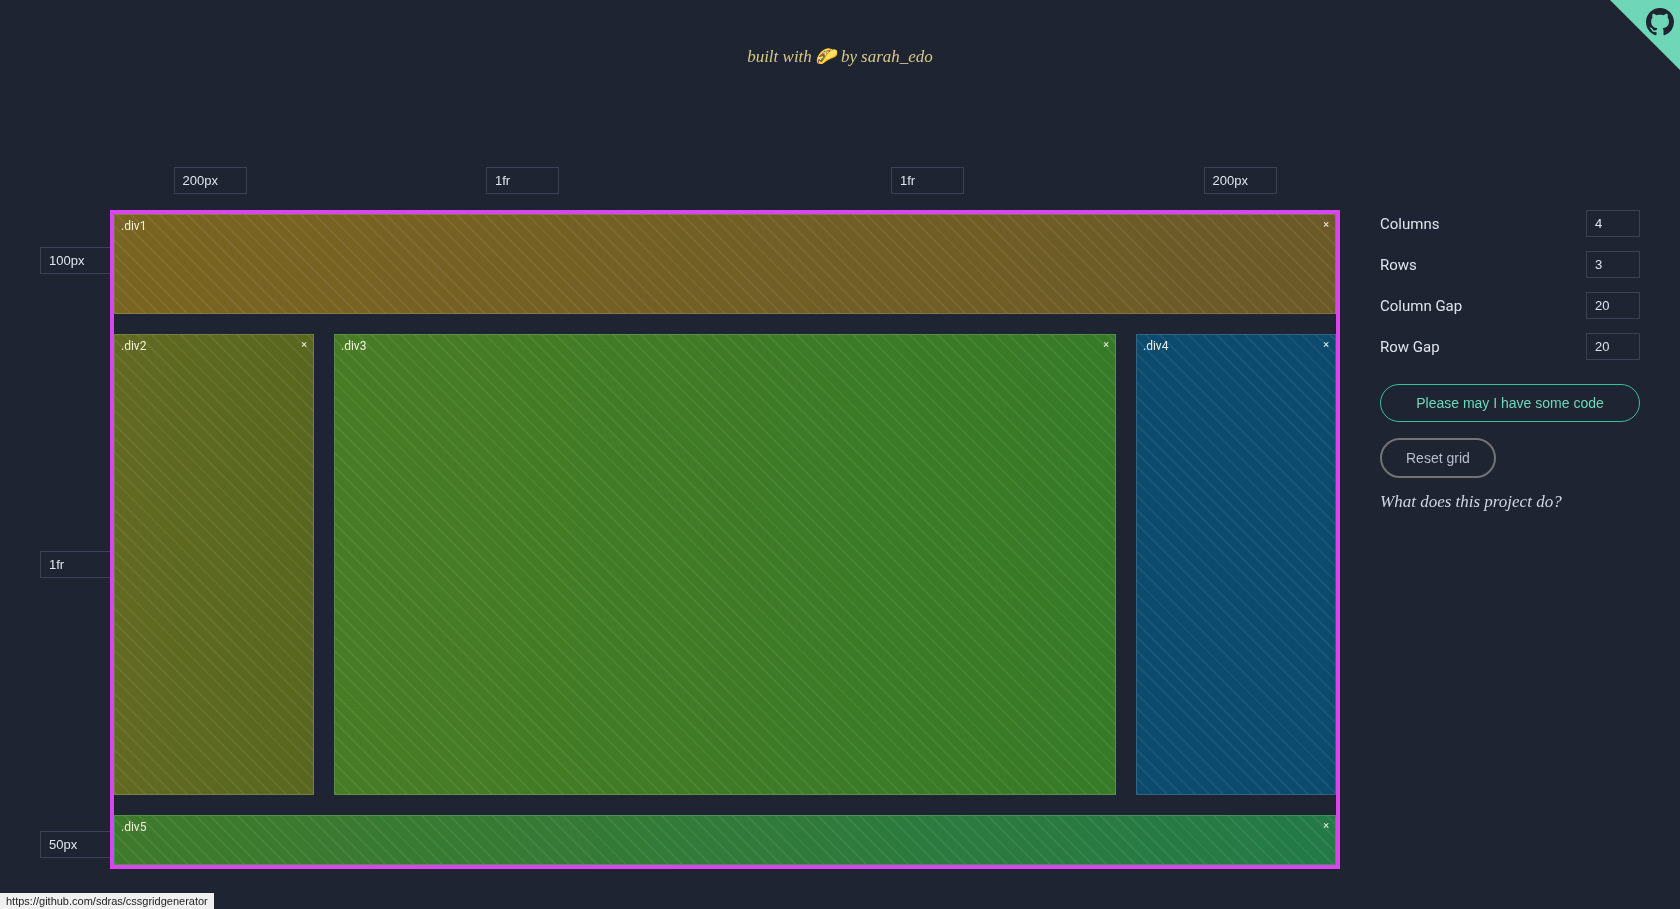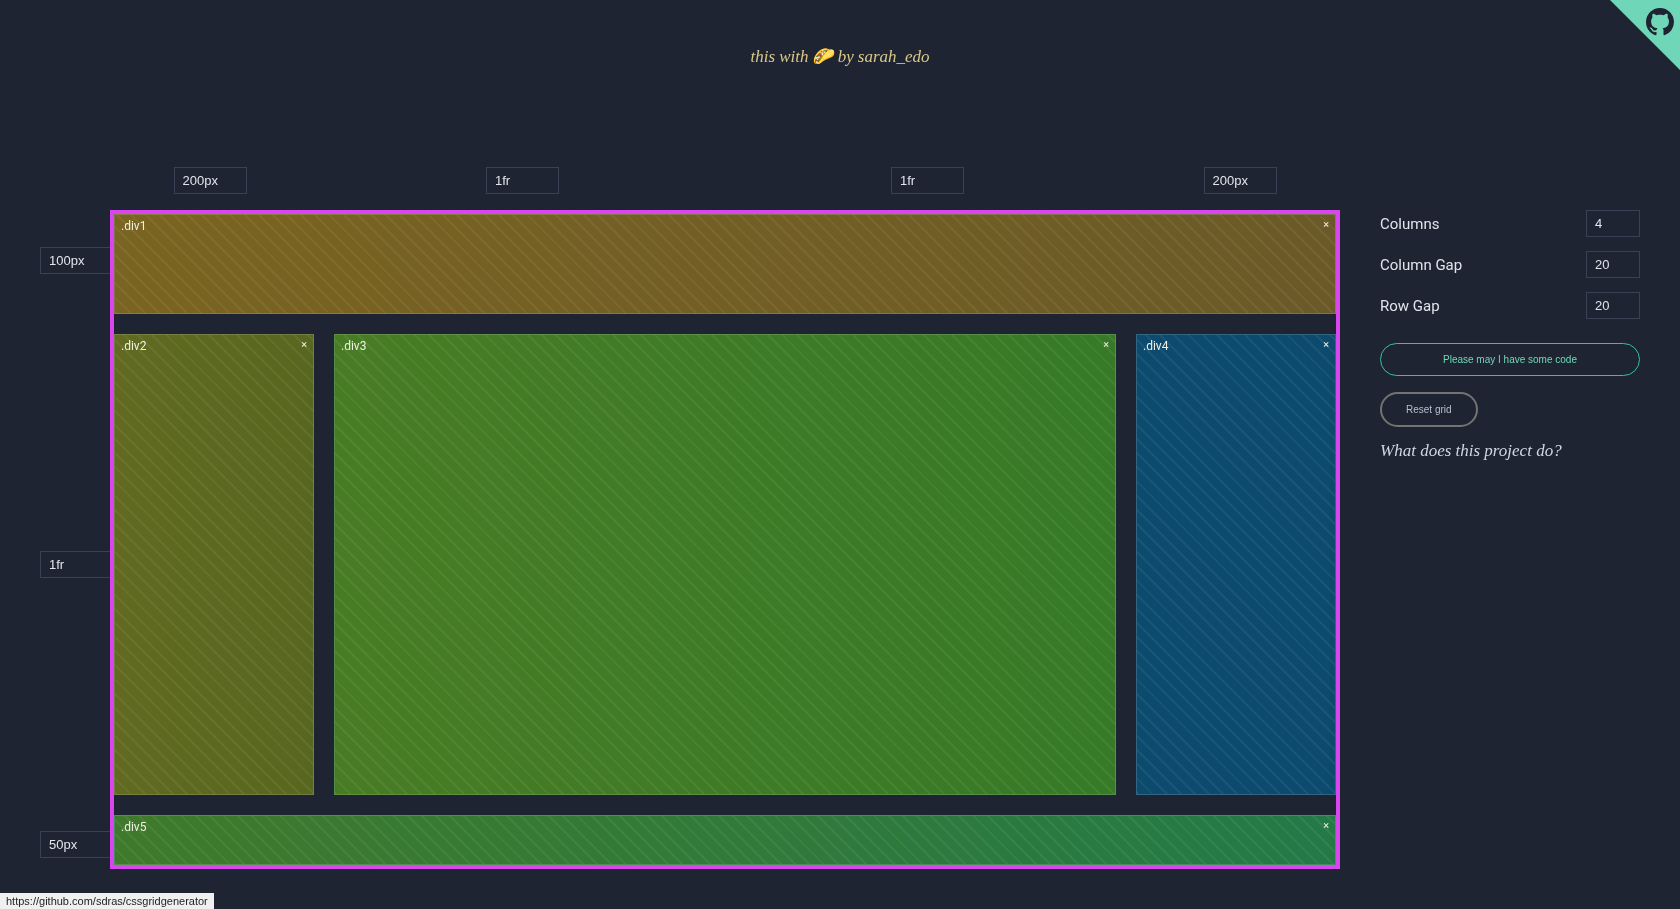--- a/index.html
+++ b/index.html
@@ -188,21 +188,21 @@
     padding: 5px 8px;
     font-size: 13px;
   }
 
   .btn {
     display: block;
     border-radius: 999px;
     padding: 10px 24px;
     background: transparent;
     cursor: pointer;
-    font-size: 10px;
+    font-size: 14px;
     margin-top: 10px;
   }
   .btn-primary {
     border: 1px solid #34c29a;
     color: #6fd7b8;
     width: 100%;
     margin-top: 24px;
   }
   .btn-secondary {
     border: 2px solid #737373;
@@ -233,21 +233,21 @@
 <body>
 
 <a class="corner-ribbon">
   <svg viewBox="0 0 16 16">
       <path d="M8 0C3.58 0 0 3.58 0 8c0 3.54 2.29 6.53 5.47 7.59.4.07.55-.17.55-.38 0-.19-.01-.82-.01-1.49-2.01.37-2.53-.49-2.69-.94-.09-.23-.48-.94-.82-1.13-.28-.15-.68-.52-.01-.53.63-.01 1.08.58 1.23.82.72 1.21 1.87.87 2.33.66.07-.52.28-.87.51-1.07-1.78-.2-3.64-.89-3.64-3.95 0-.87.31-1.59.82-2.15-.08-.2-.36-1.02.08-2.12 0 0 .67-.21 2.2.82.64-.18 1.32-.27 2-.27.68 0 1.36.09 2 .27 1.53-1.04 2.2-.82 2.2-.82.44 1.1.16 1.92.08 2.12.51.56.82 1.27.82 2.15 0 3.07-1.87 3.75-3.65 3.95.29.25.54.73.54 1.48 0 1.07-.01 1.93-.01 2.2 0 .21.15.46.55.38A8.013 8.013 0 0016 8c0-4.42-3.58-8-8-8z"></path>
     </svg>
 </a>
 
 <header>
   <div class="byline">
-    <span>this with</span>
+    <span>built with</span>
     <span>🌮</span>
     <span>by</span>
     <a>sarah_edo</a>
   </div>
 </header>
 
 <div class="workspace">
 
   <div class="grid-zone">
 
@@ -302,20 +302,24 @@
     </div>
 
   </div>
 
   <aside class="controls">
     <div class="control-row">
       <label>Columns</label>
       <input value="4" style="">
     </div>
     <div class="control-row">
+      <label>Rows</label>
+      <input value="3" style="">
+    </div>
+    <div class="control-row">
       <label>Column Gap</label>
       <input value="20" style="">
     </div>
     <div class="control-row">
       <label>Row Gap</label>
       <input value="20" style="">
     </div>
 
     <button class="btn btn-primary">Please may I have some code</button>
     <button class="btn btn-secondary">Reset grid</button>

